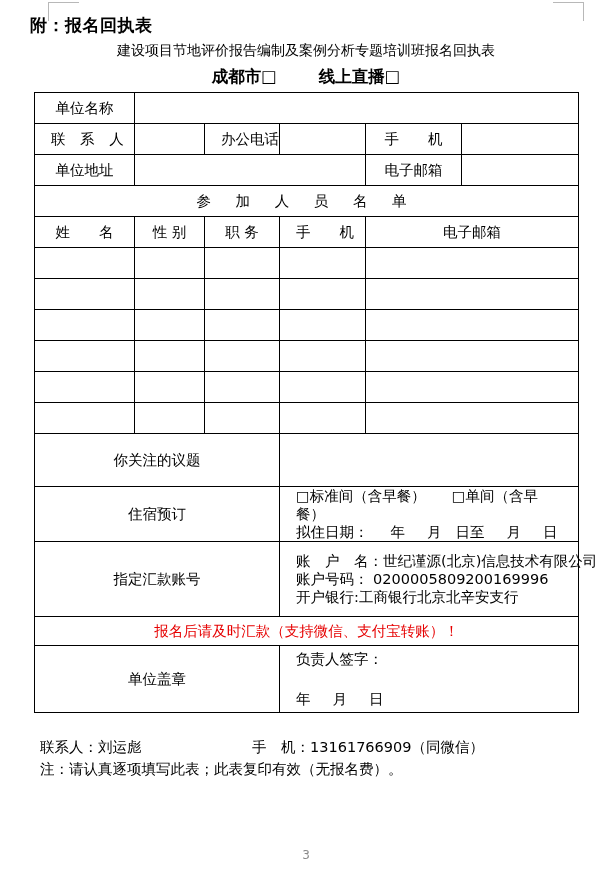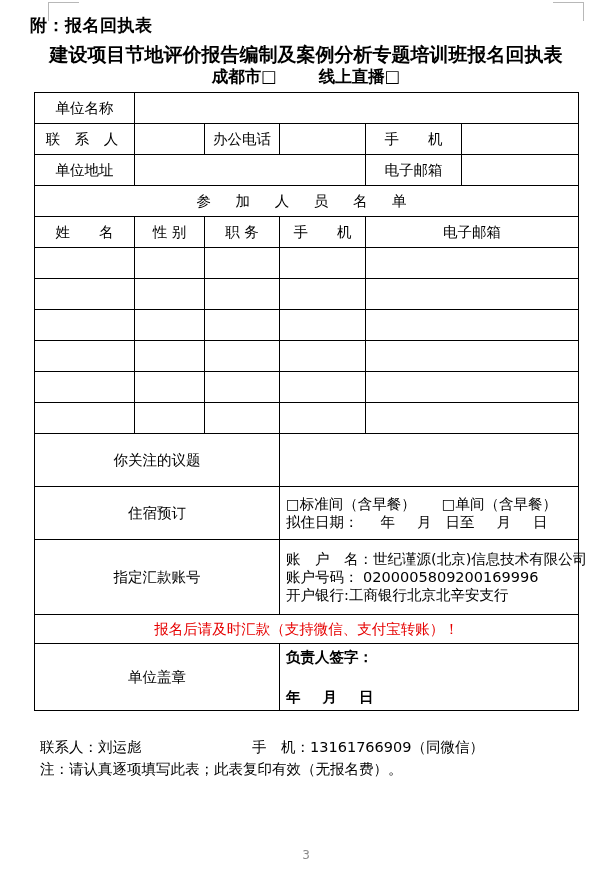--- a/index.html
+++ b/index.html
@@ -35,22 +35,22 @@
     font-weight: bold;
     letter-spacing: 0.5px;
     white-space: nowrap;
   }
   .doc-title {
     position: absolute;
     left: 0;
     right: 0;
     top: 42px;
     text-align: center;
-    font-size: 19px;
-    font-weight: bold;
+    font-size: 14px;
+    font-weight: normal;
     letter-spacing: 0px;
     white-space: nowrap;
   }
   .doc-subtitle {
     position: absolute;
     left: 0;
     right: 0;
     top: 66px;
     text-align: center;
     font-size: 16.5px;
@@ -67,21 +67,21 @@
     width: 544px;
   }
   table.form {
     border-collapse: collapse;
     width: 544px;
     table-layout: fixed;
   }
   table.form td {
     border: 1px solid #000000;
     font-size: 14.5px;
-    padding: 0 6px;
+    padding: 0 16px;
     vertical-align: middle;
     line-height: 1.25;
   }
   .lbl {
     text-align: center;
     white-space: nowrap;
   }
   
   .sp1 { letter-spacing: 5px; padding-left: 5px; }
 
@@ -114,21 +114,20 @@
     color: #e60000;
     font-size: 14.5px;
     white-space: nowrap;
     letter-spacing: 0px;
   }
 
   .sign-cell {
     position: relative;
     padding: 4px 8px;
     height: 100%;
-    font-weight: bold;
   }
   .sign-top { text-align: left; }
   .sign-bottom {
     text-align: left;
     padding-right: 26px;
     margin-top: 22px;
     letter-spacing: 0px;
     white-space: nowrap;
   }
   .sign-bottom .s-gap { display: inline-block; width: 22px; }

